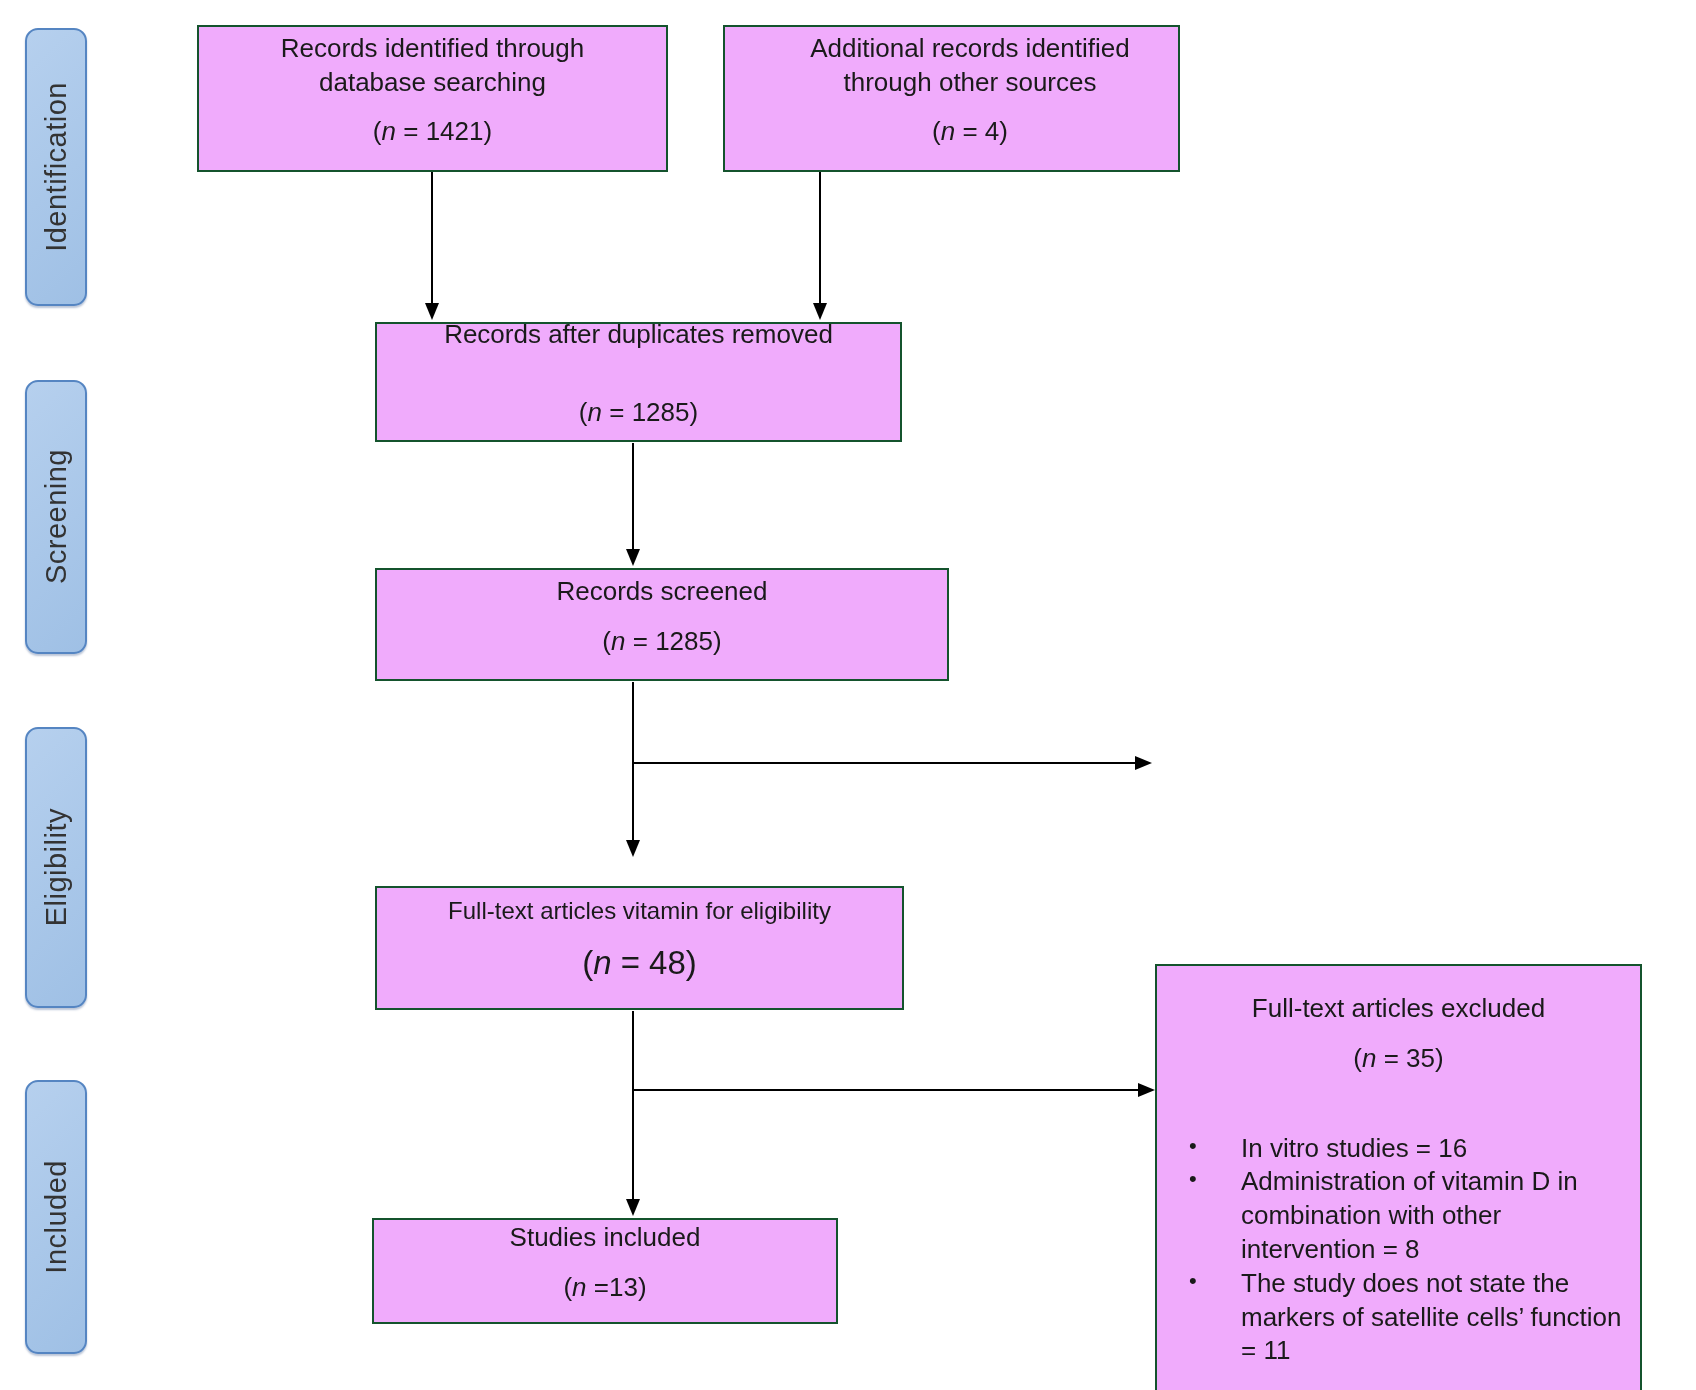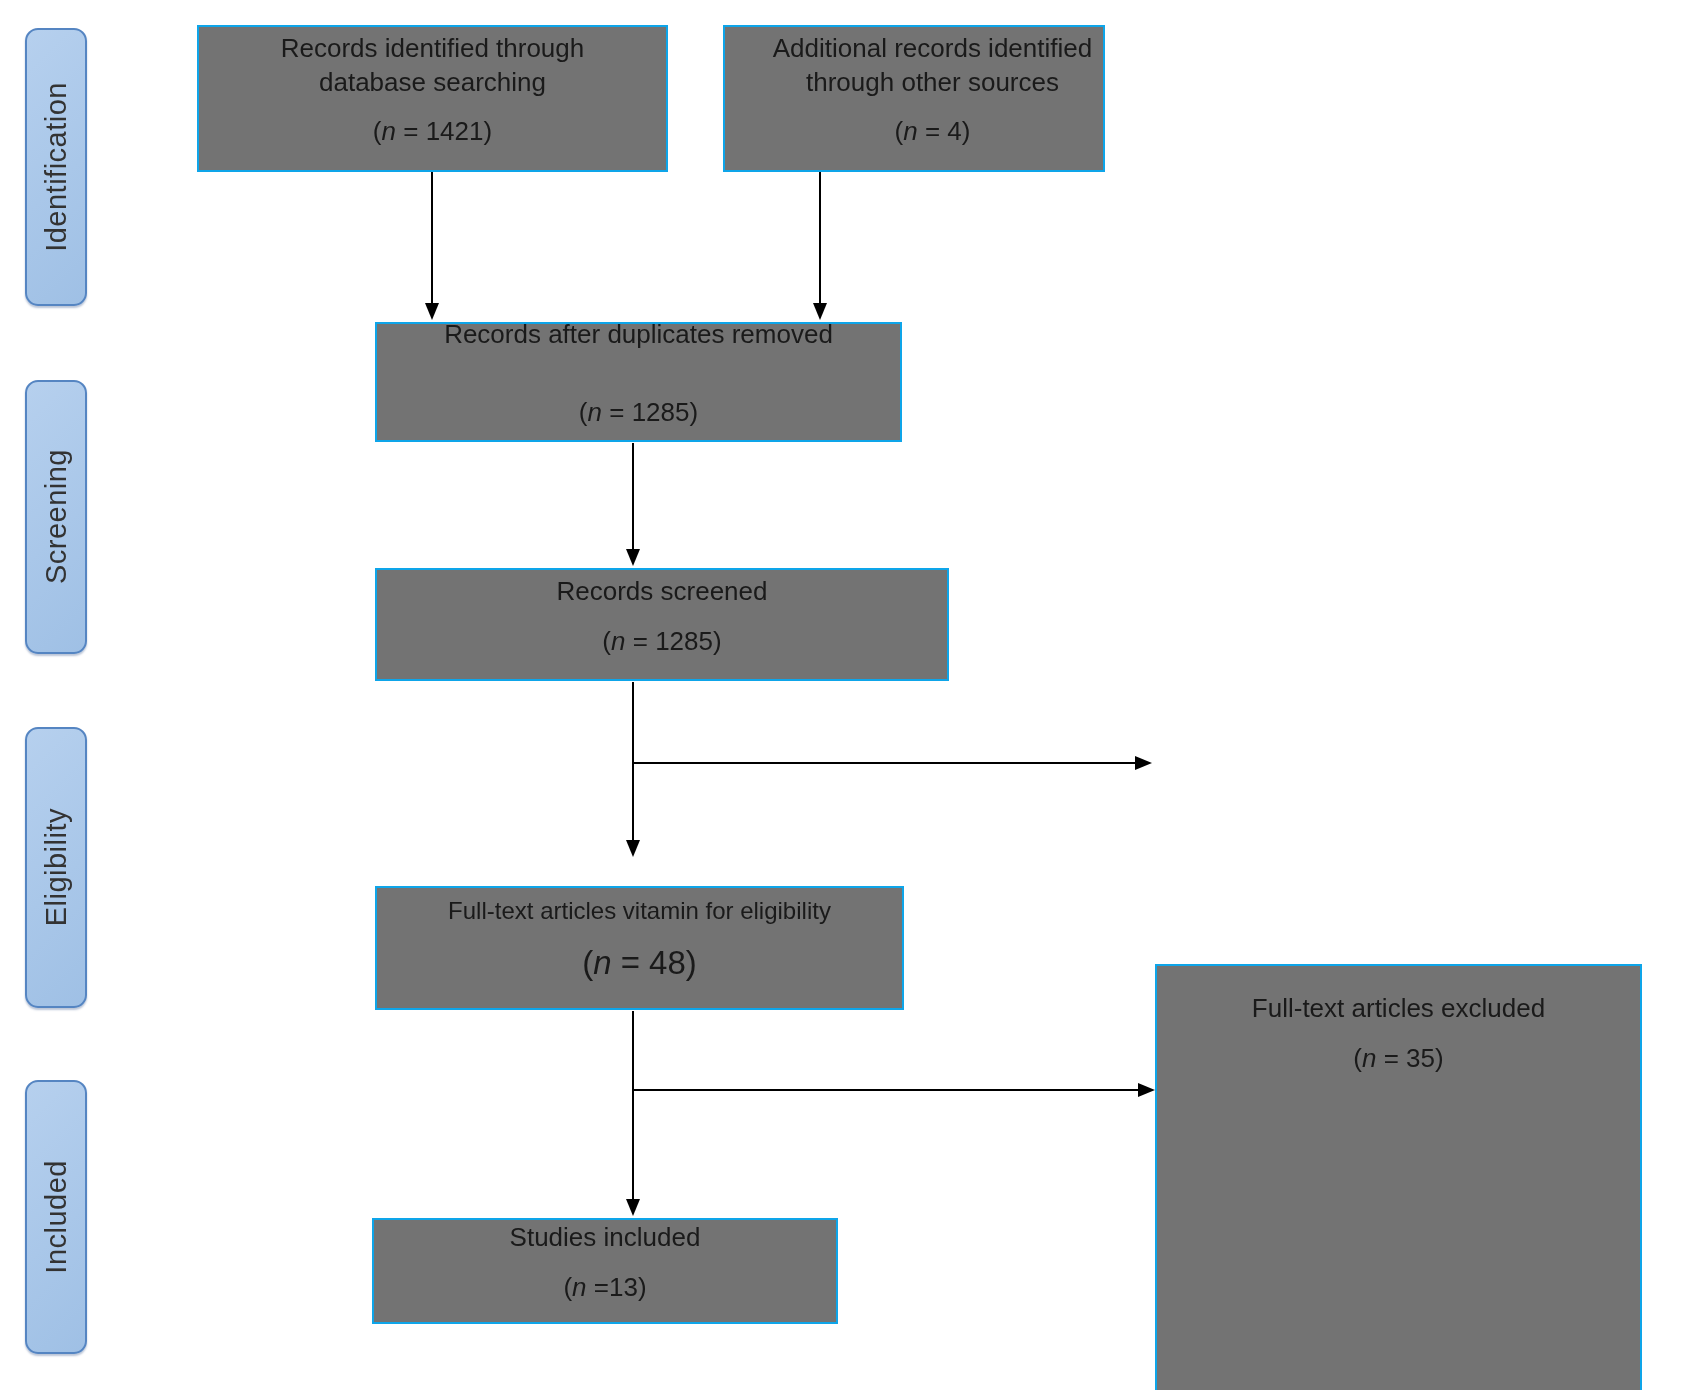--- a/index.html
+++ b/index.html
@@ -29,22 +29,22 @@
     transform:rotate(180deg);
     font-size:29px;
     color:#333333;
     letter-spacing:.5px;
     white-space:nowrap;
   }
 
   
   .box{
     position:absolute;
-    background:#737373;
-    border:2px solid #0ea5e9;
+    background:#f0abfc;
+    border:2px solid #14532d;
     box-sizing:border-box;
     display:flex;flex-direction:column;
     align-items:center;justify-content:center;
     text-align:center;
     font-size:26px;line-height:1.3;
   }
   .box .label{margin:0;}
   .box .count{margin:16px;}
   .box-a .label{max-width:352px;}
   .box-b .label{max-width:382px;}
@@ -110,21 +110,21 @@
   </div>
   <div class="stage" style="left:25px;top:1080px;height:274px;">
     <span class="stage-label">Included</span>
   </div>
 
   <div class="box box-a" style="left:197px;top:25px;width:471px;height:147px;">
     <div class="label">Records identified through database searching</div>
     <div class="count">(<i>n</i> = 1421)</div>
   </div>
 
-  <div class="box box-b" style="left:723px;top:25px;width:382px;height:147px;padding-left:37px;">
+  <div class="box box-b" style="left:723px;top:25px;width:457px;height:147px;padding-left:37px;">
     <div class="label">Additional records identified through other sources</div>
     <div class="count">(<i>n</i> = 4)</div>
   </div>
 
   <div class="box box-c" style="left:375px;top:322px;width:527px;height:120px;gap:28px;">
     <div class="label">Records after duplicates removed</div>
     <div class="count">(<i>n</i> = 1285)</div>
   </div>
 
   <div class="box box-d" style="left:375px;top:568px;width:574px;height:113px;">
@@ -134,20 +134,25 @@
 
 
   <div class="box box-f" style="left:375px;top:886px;width:529px;height:124px;">
     <div class="label">Full-text articles vitamin for eligibility</div>
     <div class="count">(<i>n</i> = 48)</div>
   </div>
 
   <div class="box box-g" style="left:1155px;top:964px;width:487px;height:450px;">
     <div class="label">Full-text articles excluded</div>
     <div class="count">(<i>n</i> = 35)</div>
+    <ul class="reasons">
+      <li>In vitro studies = 16</li>
+      <li>Administration of vitamin D in combination with other intervention = 8</li>
+      <li>The study does not state the markers of satellite cells’ function = 11</li>
+    </ul>
   </div>
 
   <div class="box box-h" style="left:372px;top:1218px;width:466px;height:106px;">
     <div class="label">Studies included</div>
     <div class="count">(<i>n</i> =13)</div>
   </div>
 
 </div>
 
 </body></html>

